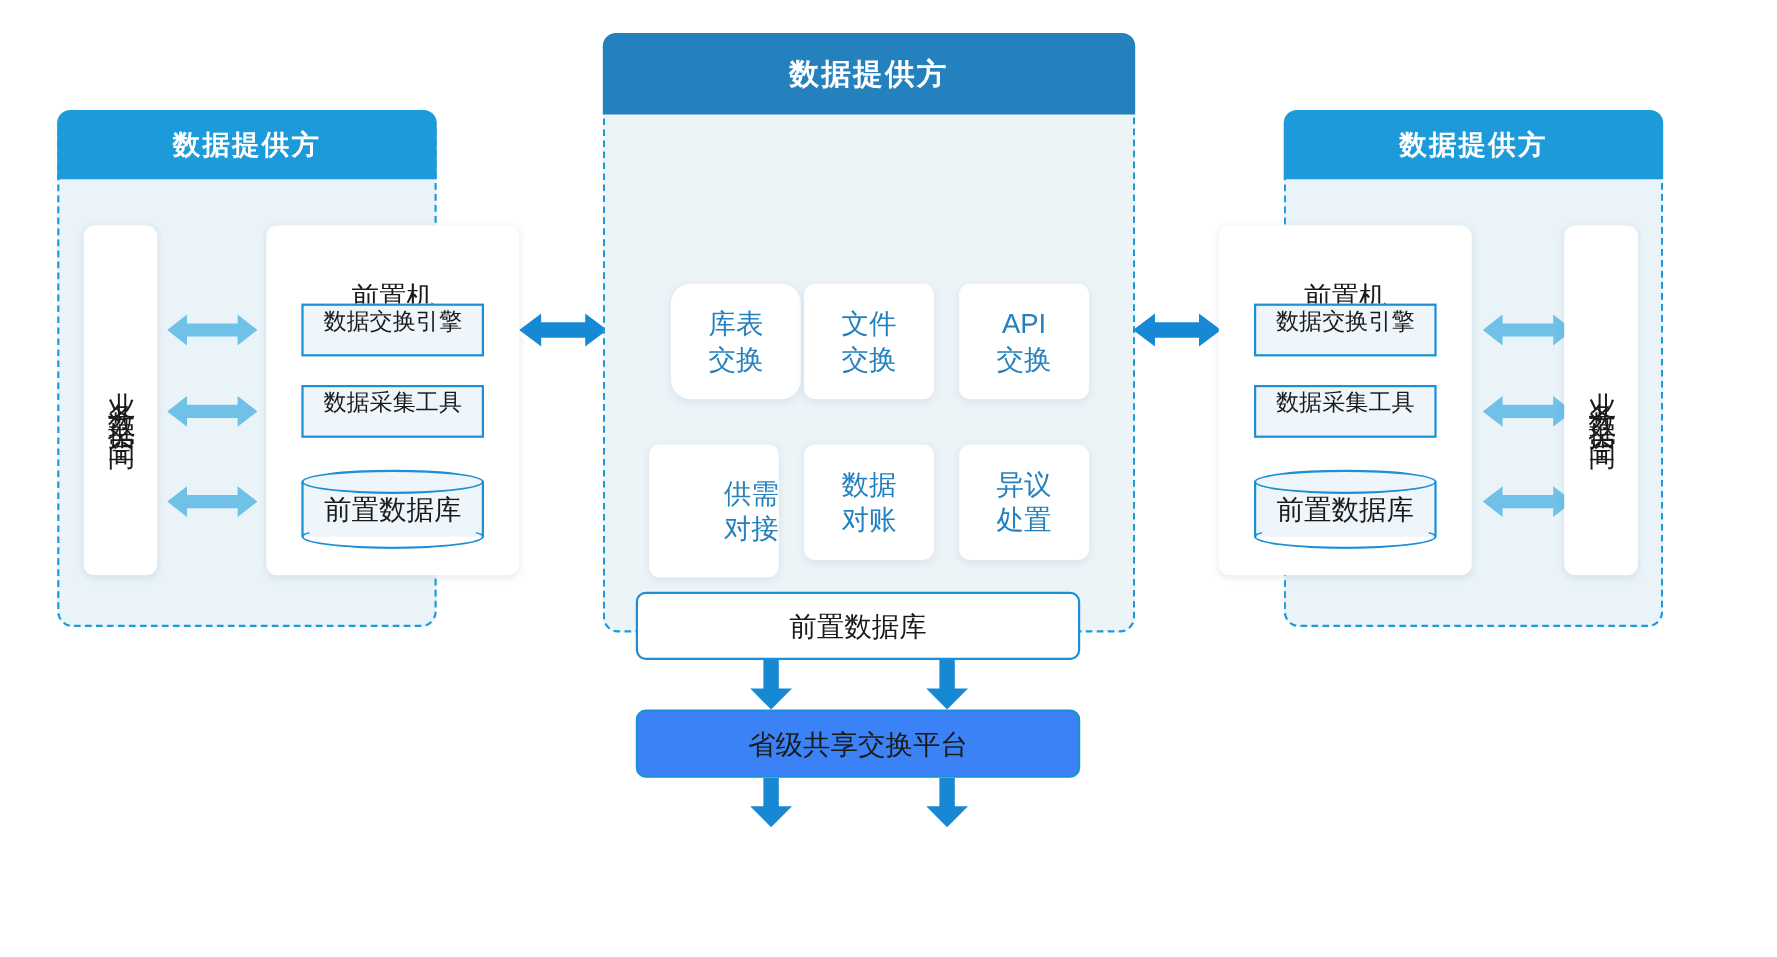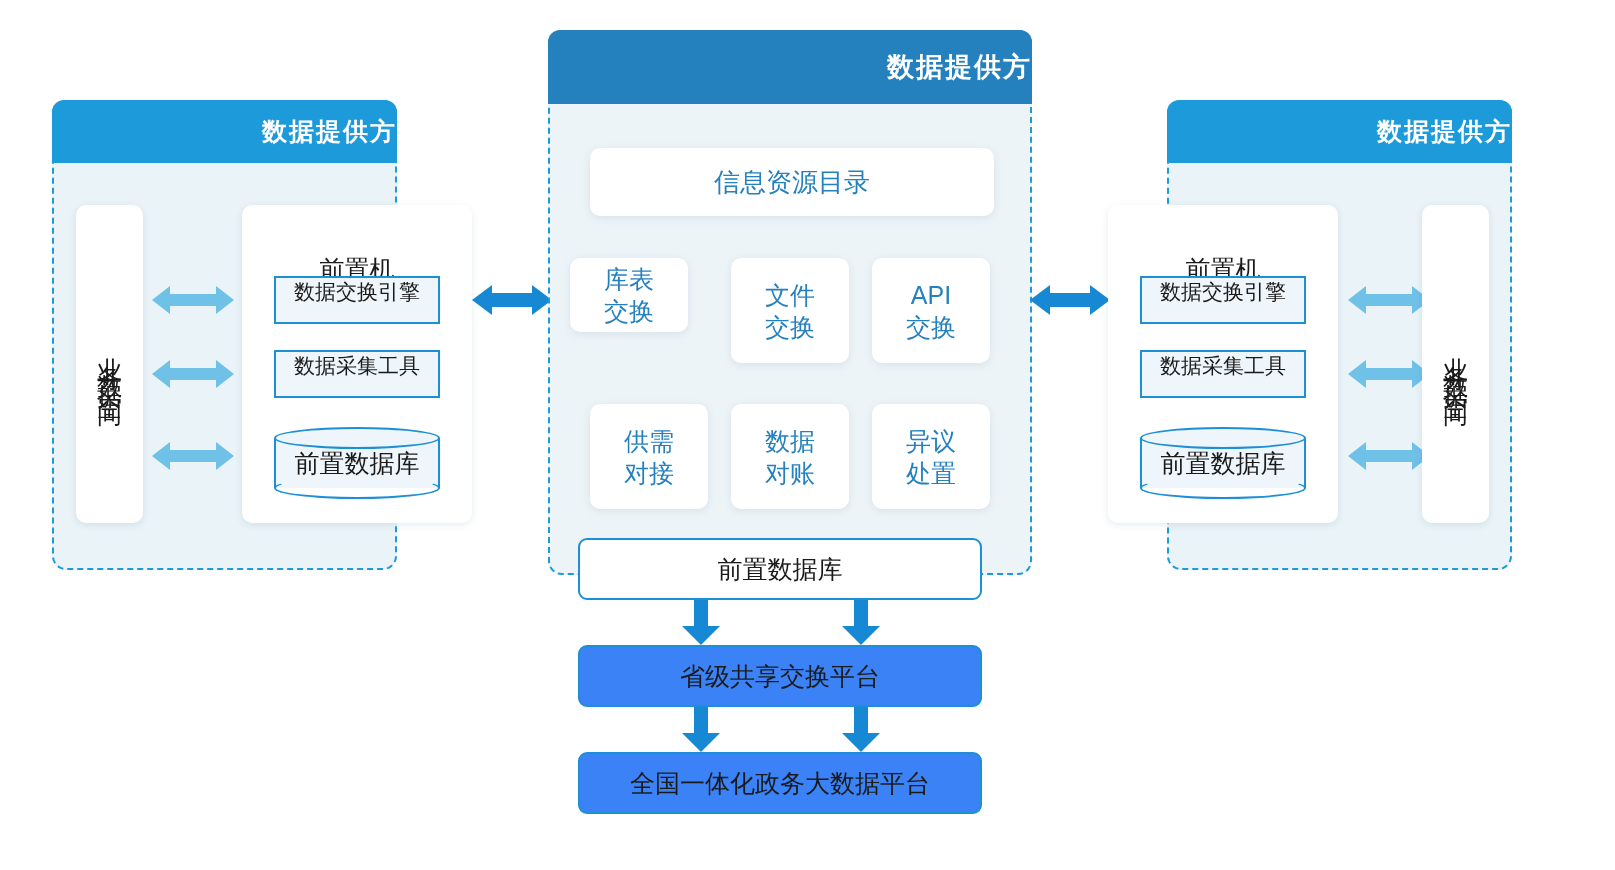--- a/index.html
+++ b/index.html
@@ -28,21 +28,21 @@
     box-sizing: border-box;
   }
   .zone-side { background: #E9F3F8; }
   .zone-center { background: #EDF4F8; }
 
   .zone-header {
     position: absolute;
     box-sizing: border-box;
     display: flex;
     align-items: center;
-    justify-content: flex-end;
+    justify-content: center;
     color: #ffffff;
     font-weight: bold;
     letter-spacing: 2px;
     border-radius: 12px 12px 0 0;
   }
   .hdr-side {
     background: #1C9AD9;
     font-size: 25px;
   }
   .hdr-center {
@@ -228,38 +228,35 @@
     <svg width="80" height="36" viewBox="0 0 80 36">
         <path d="M0 18 L20 3 L20 11 L60 11 L60 3 L80 18 L60 33 L60 25 L20 25 L20 33 Z" fill="#1789D4"></path>
       </svg>
   </div>
 
   <div class="zone zone-center" style="left:548px; top:30px; width:484px; height:545px;"></div>
   <div class="zone-header hdr-center" style="left:548px; top:30px; width:484px; height:74px;">
     <span>数据提供方</span>
   </div>
 
-  <div class="tile-wide" style="left:590px; top:148px; width:404px; height:68px;">
-    <span>信息资源目录</span>
-  </div>
-
-  <div class="tile" style="left:570px; top:258px; width:118px; height:74px;">
+
+  <div class="tile" style="left:610px; top:258px; width:118px; height:105px;border-radius:18px;">
     <span>库表</span>
     <span>交换</span>
   </div>
   <div class="tile" style="left:731px; top:258px; width:118px; height:105px;">
     <span>文件</span>
     <span>交换</span>
   </div>
   <div class="tile" style="left:872px; top:258px; width:118px; height:105px;">
     <span>API</span>
     <span>交换</span>
   </div>
 
-  <div class="tile" style="left:590px; top:404px; width:118px; height:105px;">
+  <div class="tile" style="left:590px; top:404px; width:118px; height:121px;align-items:flex-end;">
     <span>供需</span>
     <span>对接</span>
   </div>
   <div class="tile" style="left:731px; top:404px; width:118px; height:105px;">
     <span>数据</span>
     <span>对账</span>
   </div>
   <div class="tile" style="left:872px; top:404px; width:118px; height:105px;">
     <span>异议</span>
     <span>处置</span>
@@ -335,17 +332,14 @@
     <svg width="38" height="45" viewBox="0 0 38 45">
         <path d="M12 0 L26 0 L26 26 L38 26 L19 45 L0 26 L12 26 Z" fill="#1789D4"></path>
       </svg>
   </div>
   <div class="arrow" style="left:842px; top:707px;">
     <svg width="38" height="45" viewBox="0 0 38 45">
         <path d="M12 0 L26 0 L26 26 L38 26 L19 45 L0 26 L12 26 Z" fill="#1789D4"></path>
       </svg>
   </div>
 
-  <div class="flowbox flow-tint" style="left:578px; top:752px; width:404px; height:62px;">
-    <span>全国一体化政务大数据平台</span>
-  </div>
 
 </div>
 
 </body></html>

